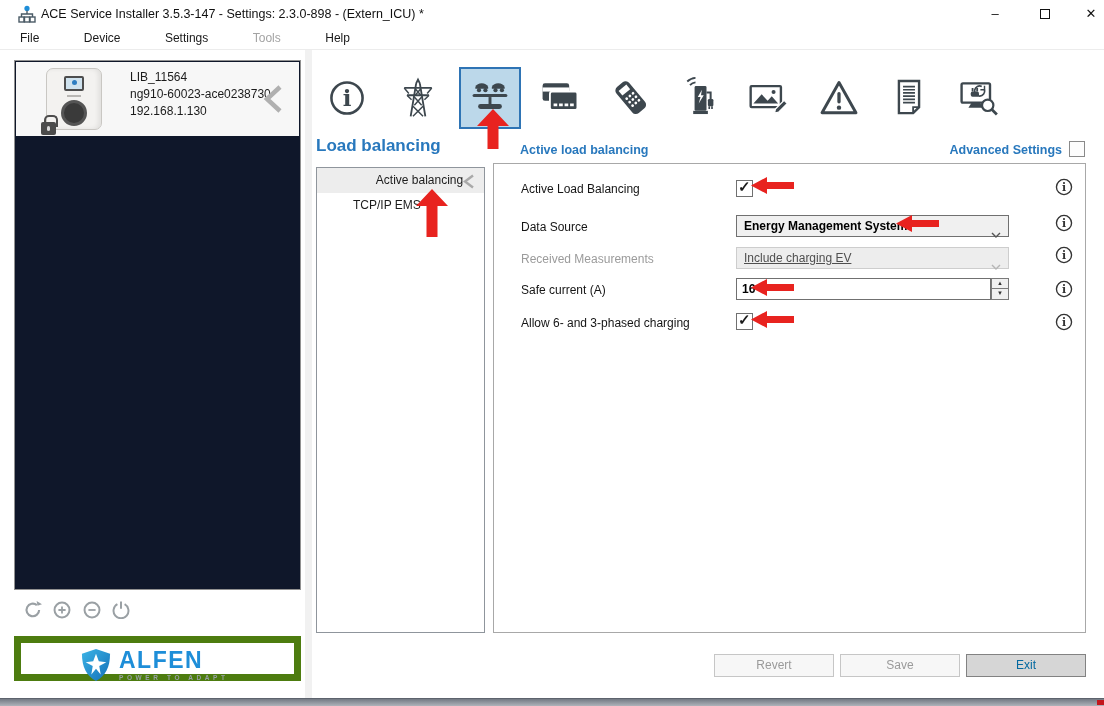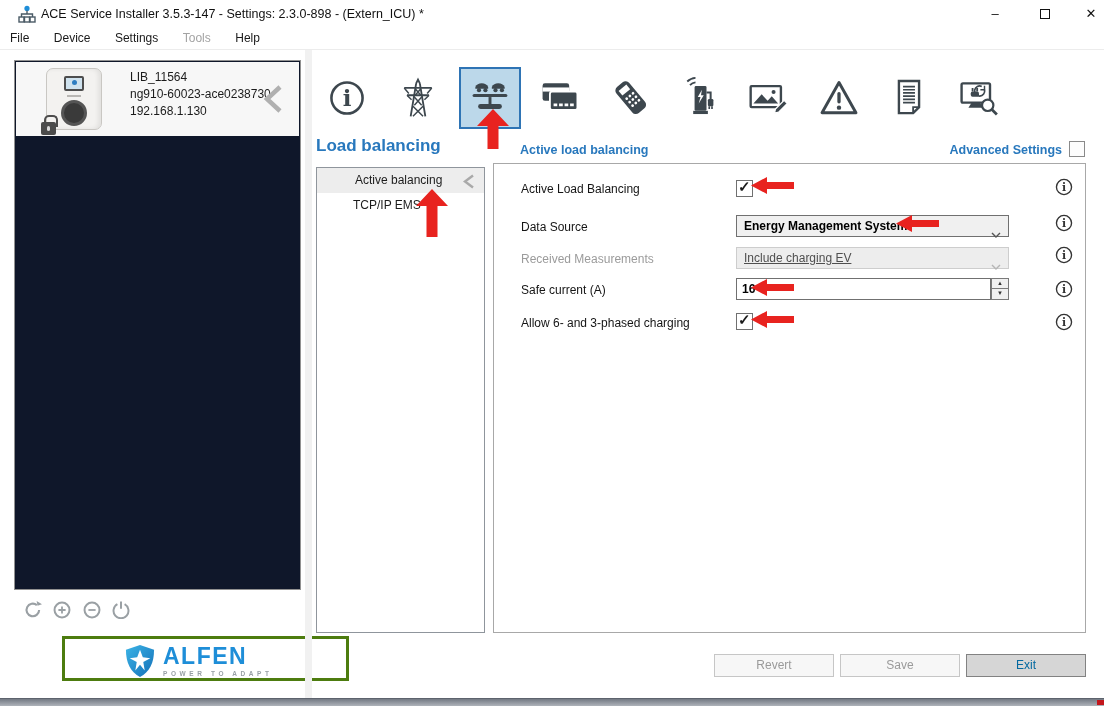--- a/index.html
+++ b/index.html
@@ -13,41 +13,41 @@
   .title-text { position:absolute; left:31px; top:0; height:28px; line-height:28px; font-size:12.5px; color:#101010; }
   .winbtn { position:absolute; top:0; width:46px; height:28px; text-align:center; line-height:28px; font-size:13px; color:#111; cursor:default; }
   .winbtn.min { left:962px; }
   .winbtn.max { left:1012px; }
   .winbtn.close { left:1058px; }
   .max-glyph { display:inline-block; width:10px; height:10px; border:1.2px solid #111; vertical-align:middle; margin-top:-2px; }
   .corner-chip { position:absolute; left:1095px; top:0; width:9px; height:7px; background:#b3b3b3; }
 
   
   .menubar { position:absolute; left:0; top:28px; width:1104px; height:22px; background:#fff; border-bottom:1px solid #ececec; }
-  .menu-item { display:inline-block; padding:0 10px; height:22px; line-height:21px; font-size:12px; color:#1a1a1a; }
+  .menu-item { display:inline-block; padding:0 20px; height:22px; line-height:21px; font-size:12px; color:#1a1a1a; }
   .menu-item.disabled { color:#a3a3a3; }
 
   
   .device-box { position:absolute; left:14px; top:60px; width:287px; height:530px; border:1px solid #919191; background:#0f172a; }
   .device-item { position:absolute; left:1px; top:1px; width:283px; height:74px; background:#f7f7f7; }
   .station { position:absolute; left:30px; top:6px; width:56px; height:62px; background:#f3f2f0; border:1px solid #c9c7c3; border-radius:7px; box-shadow:inset -3px 0 4px rgba(0,0,0,.07); }
   .station .screen { position:absolute; left:17px; top:7px; width:20px; height:15px; background:#cfe2ee; border:2px solid #4d4d4d; border-radius:2px; }
   .station .screen i { position:absolute; left:6px; top:2px; width:5px; height:5px; background:#2d7dc1; border-radius:50%; }
   .station .slot { position:absolute; left:20px; top:26px; width:14px; height:2px; background:#b9b7b4; }
   .station .socket { position:absolute; left:14px; top:31px; width:26px; height:26px; background:#3a3a3a; border-radius:50%; border:3px solid #555; }
   .lock { position:absolute; left:-6px; bottom:-6px; width:15px; height:13px; background:#4c4c4c; border-radius:2px; }
   .lock:before { content:""; position:absolute; left:2.5px; top:-7px; width:10px; height:10px; border:2.5px solid #4c4c4c; border-bottom:none; border-radius:5px 5px 0 0; }
   .lock:after { content:""; position:absolute; left:6px; top:4px; width:3px; height:5px; background:#ddd; border-radius:2px; }
   .device-lines { position:absolute; left:114px; top:7px; font-size:12px; color:#1b1b1b; line-height:17px; }
   .chev-big { position:absolute; left:246px; top:22px; }
 
   .left-tools { position:absolute; left:24px; top:601px; height:20px; }
   .left-tools .ic { display:inline-block; width:18px; height:18px; margin-right:7px; vertical-align:top; }
 
-  .logo-box { position:absolute; left:14px; top:636px; width:287px; height:45px; border:3px solid #4d7c0f; background:#fff;margin-left:48px; }
+  .logo-box { position:absolute; left:14px; top:636px; width:287px; height:45px; border:7px solid #4d7c0f; background:#fff; }
   .logo-wrap { position:absolute; left:60px; top:5px; display:flex; align-items:center; }
   .logo-shield { width:30px; height:34px; }
   .logo-textcol { margin-left:8px; }
   .logo-word { font-size:23px; font-weight:bold; color:#1e8ed8; letter-spacing:1.5px; line-height:23px; }
   .logo-tag { font-size:6.5px; letter-spacing:3.6px; color:#98a0a6; margin-top:2px; font-weight:bold; }
 
   .v-divider { position:absolute; left:305px; top:50px; width:7px; height:648px; background:#f1f1f1; }
 
   
   .tool { position:absolute; top:67px; width:62px; height:62px; display:flex; align-items:center; justify-content:center; }
@@ -56,21 +56,21 @@
 
   
   .page-title { position:absolute; left:316px; top:136px; font-size:17px; font-weight:bold; color:#2878bd; }
   .section-title { position:absolute; left:520px; top:143px; font-size:12.5px; font-weight:bold; color:#2878bd; }
   .adv-label { position:absolute; left:862px; top:143px; width:200px; text-align:right; font-size:12.5px; font-weight:bold; color:#2878bd; }
   .adv-check { position:absolute; left:1069px; top:141px; width:16px; height:16px; background:#fdfdfd; border:1px solid #8a8a8a; }
 
   
   .nav-panel { position:absolute; left:316px; top:167px; width:169px; height:466px; border:1px solid #8f959c; background:#fff; }
   .nav-row { position:relative; height:25px; line-height:25px; font-size:12px; color:#1c1c1c; padding-left:38px; }
-  .nav-row.selected { background:#ededed; }
+  .nav-row.selected { background:#ededed;text-align:center; }
   .nav-row .chev { position:absolute; right:9px; top:5px; }
 
   
   .set-panel { position:absolute; left:493px; top:163px; width:593px; height:470px; border:1px solid #a8a8a8; background:#fff; }
   .f-label { position:absolute; left:27px; font-size:12px; color:#151515; }
   .f-label.dim { color:#9b9b9b; }
   .checkbox { position:absolute; left:242px; width:17px; height:17px; background:#fff; border:1px solid #707070; }
   .checkbox.checked:after { content:"✓"; position:absolute; left:1px; top:-3px; font-size:15px; font-weight:bold; color:#1a1a1a; }
   .combo { position:absolute; left:242px; width:273px; height:22px; border:1px solid #707070; background:#f0f0f0; font-size:12px; line-height:20px; padding-left:7px; color:#000; }
   .combo.bold { font-weight:bold; }

